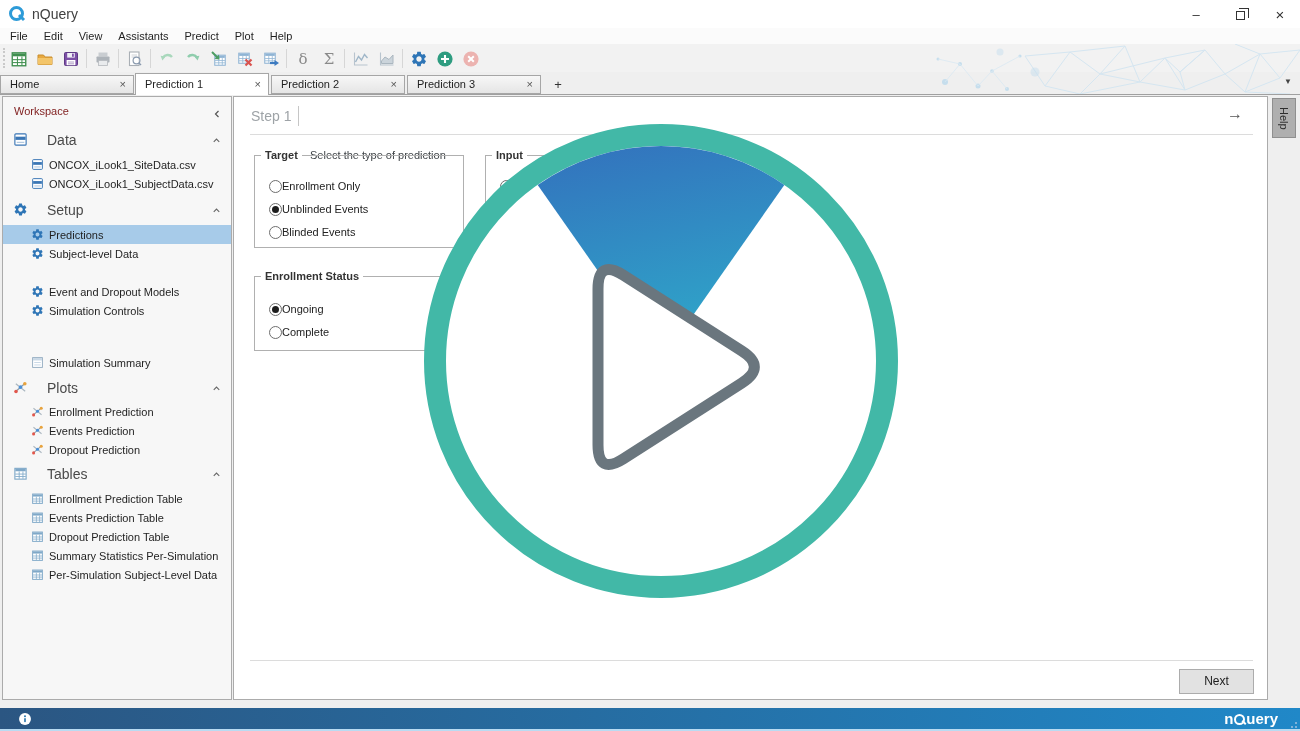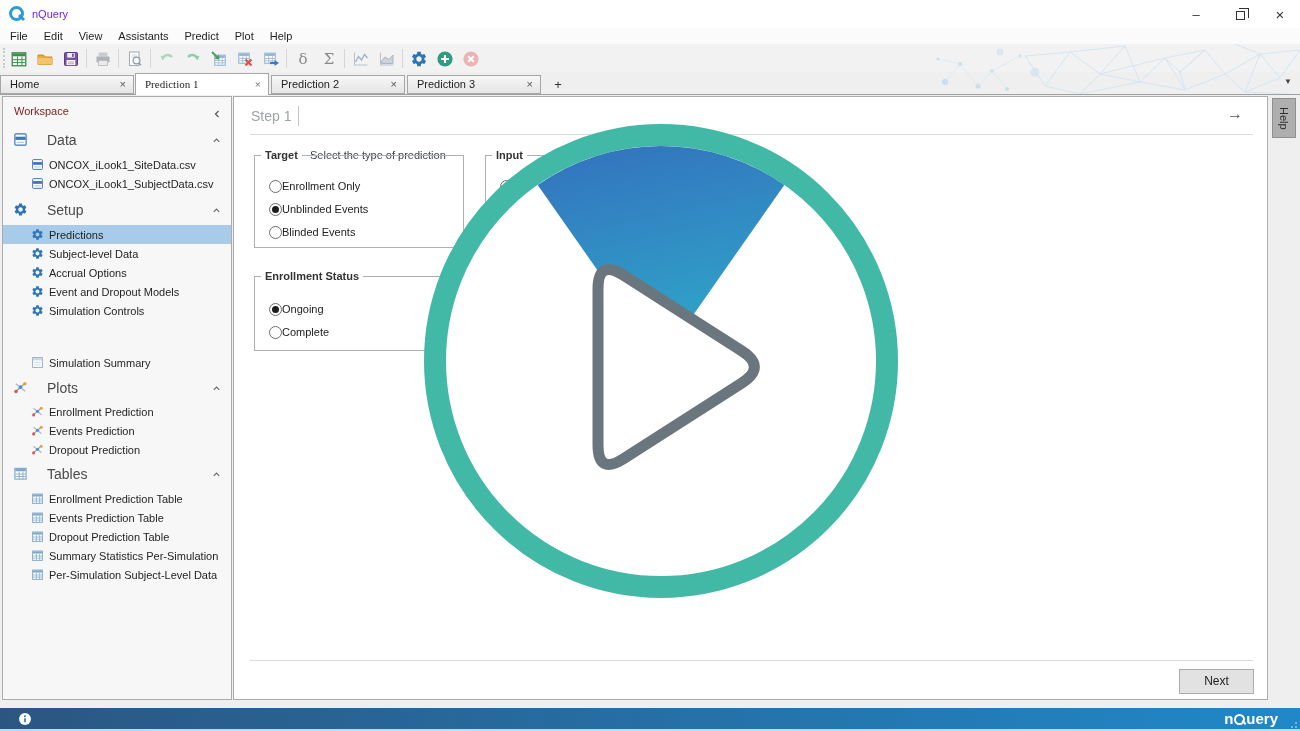--- a/index.html
+++ b/index.html
@@ -4,21 +4,21 @@
 <style>
   * { margin:0; padding:0; box-sizing:border-box; }
   html,body { width:1300px; height:731px; overflow:hidden; }
   body { font-family:"Liberation Sans", sans-serif; background:#EFEFEF; position:relative; color:#222; }
   .abs { position:absolute; }
 
   
   #titlebar { left:0; top:0; width:1300px; height:28px; background:#FFFFFF; }
   .app-logo { left:9px; top:6px; width:15px; height:15px; border:3px solid #2D9BD8; border-radius:50%; }
   .app-logo::after { content:""; position:absolute; width:3px; height:7px; background:#2D9BD8; right:-2px; bottom:-3px; transform:rotate(-45deg); }
-  .app-title { left:32px; top:0; height:28px; line-height:28px; font-size:11px; color:#6d28d9; }
+  .app-title { left:32px; top:0; height:28px; line-height:28px; font-size:14px; color:#404040; }
   .winbtn { top:0; width:44px; height:28px; display:flex; align-items:center; justify-content:center; color:#333; font-size:13px; }
   #btn-min { left:1174px; }
   #btn-restore { left:1218px; }
   #btn-close { left:1258px; font-size:15px; }
   .restore-glyph { width:9px; height:9px; border:1px solid #333; position:relative; background:#fff; margin-top:2px; }
   .restore-glyph::before { content:""; position:absolute; left:2px; top:-4px; width:9px; height:9px; border:1px solid #333; border-left:none; border-bottom:none; }
 
   
   #menubar { left:0; top:28px; width:1300px; height:16px; background:#FBFBFB; display:flex; align-items:center; padding-left:2px; }
   .menu-item { font-size:11px; color:#1E1E1E; padding:0 8px; height:16px; line-height:16px; }
@@ -32,21 +32,21 @@
   .tsep { top:49px; width:0; height:19px; border-left:1px solid #D6D6D6; z-index:2; }
   .glyph-btn { font-size:15px; color:#8A8A8A; font-family:"DejaVu Serif", serif; }
   #overflow-arrow { left:1284px; top:77px; font-size:8px; color:#444; z-index:3; }
 
   
   #tabstrip { left:0; top:72px; width:1300px; height:23px; background:#EFEFEF; }
   #tabstrip-border { left:0; top:94px; width:1300px; height:0; border-top:1px solid #A0A0A0; z-index:2; }
   .tab { top:75px; height:19px; background:linear-gradient(#F7F7F7,#E5E5E5); border:1px solid #A6A6A6; z-index:3; }
   .tab .tab-label { position:absolute; left:9px; top:2px; font-size:11px; color:#1E1E1E; }
   .tab .tab-close { position:absolute; right:7px; top:2px; font-size:11px; color:#555; }
-  .tab.active { top:73px; height:22px; background:#FFFFFF; border-bottom:none; z-index:4;font-family:Liberation Serif, serif; }
+  .tab.active { top:73px; height:22px; background:#FFFFFF; border-bottom:none; z-index:4; }
   .tab.active .tab-label { top:4px; }
   .tab.active .tab-close { top:4px; }
   #tab-add { left:547px; top:75px; width:22px; height:19px; text-align:center; font-size:13px; color:#333; line-height:19px; z-index:3; }
 
   
   #sidebar { left:2px; top:96px; width:230px; height:604px; background:#F7F7F7; border:1px solid #ABABAB; z-index:2; }
   .ws-title { position:absolute; left:11px; top:8px; font-size:11px; color:#7f1d1d; }
   .ws-collapse { position:absolute; right:8px; top:11px; width:12px; height:12px; color:#555; }
   .ws-sec { position:absolute; left:0; width:228px; height:18px; }
   .ws-sec .sec-ic { position:absolute; left:10px; top:1px; width:15px; height:15px; }
@@ -411,26 +411,20 @@
         <use href="#i-gear"></use>
       </svg>
     <span class="it-label">Predictions</span>
   </div>
   <div class="ws-item" style="top:147px">
     <svg class="it-ic" style="color:#2E75B6">
         <use href="#i-gear"></use>
       </svg>
     <span class="it-label">Subject-level Data</span>
   </div>
-  <div class="ws-item" style="top:166px">
-    <svg class="it-ic" style="color:#2E75B6">
-        <use href="#i-gear"></use>
-      </svg>
-    <span class="it-label">Accrual Options</span>
-  </div>
   <div class="ws-item" style="top:185px">
     <svg class="it-ic" style="color:#2E75B6">
         <use href="#i-gear"></use>
       </svg>
     <span class="it-label">Event and Dropout Models</span>
   </div>
   <div class="ws-item" style="top:204px">
     <svg class="it-ic" style="color:#2E75B6">
         <use href="#i-gear"></use>
       </svg>

